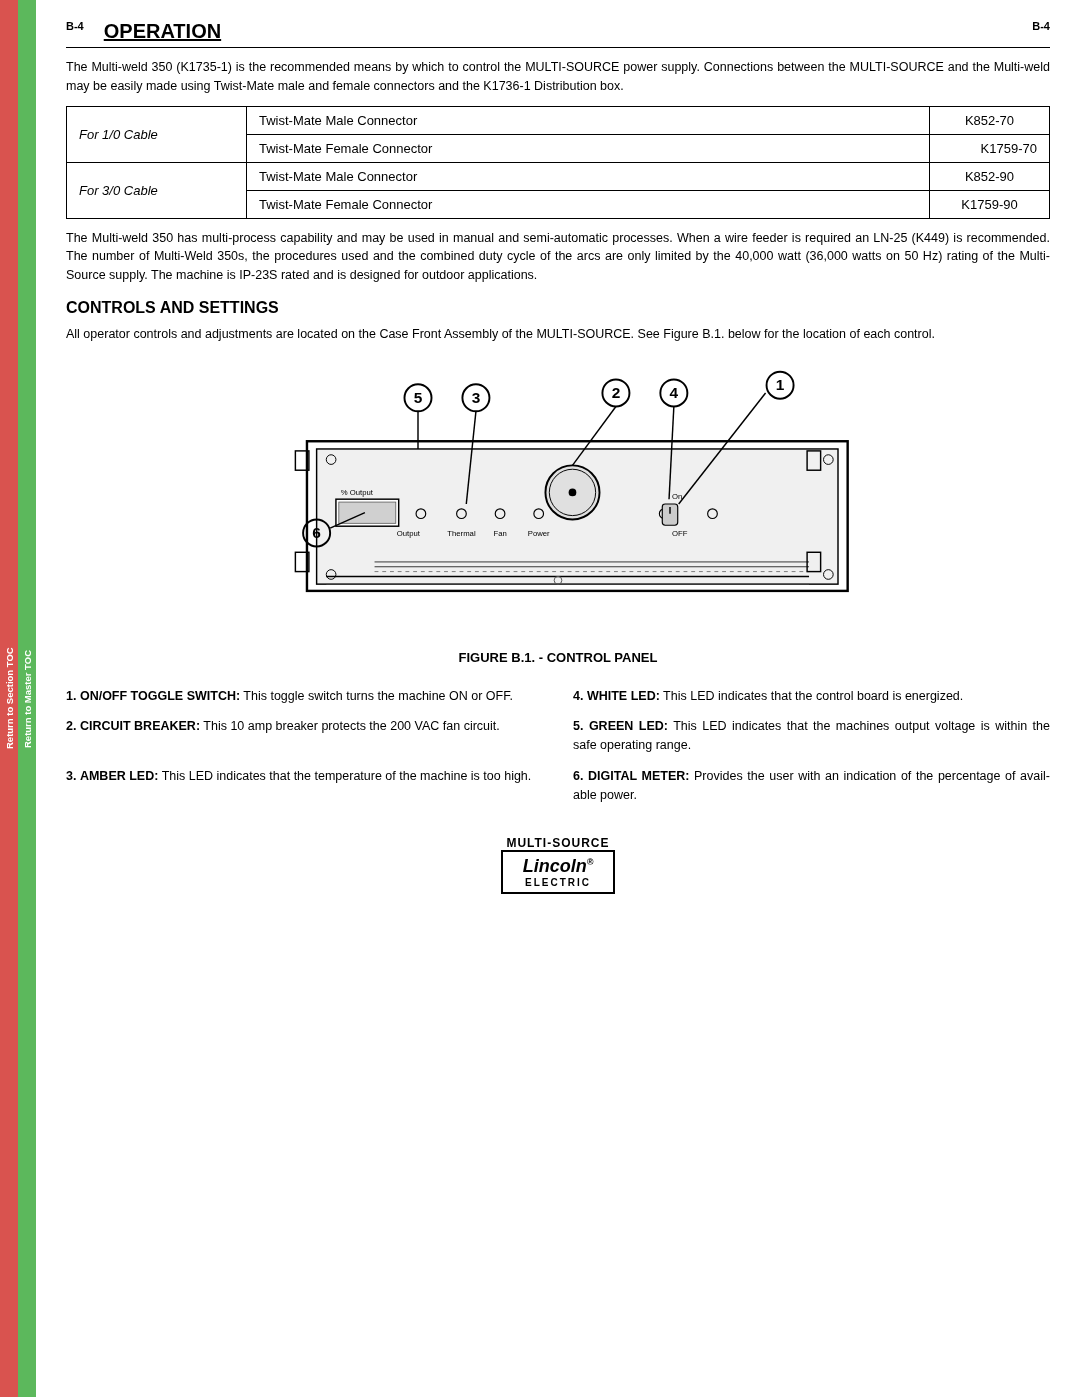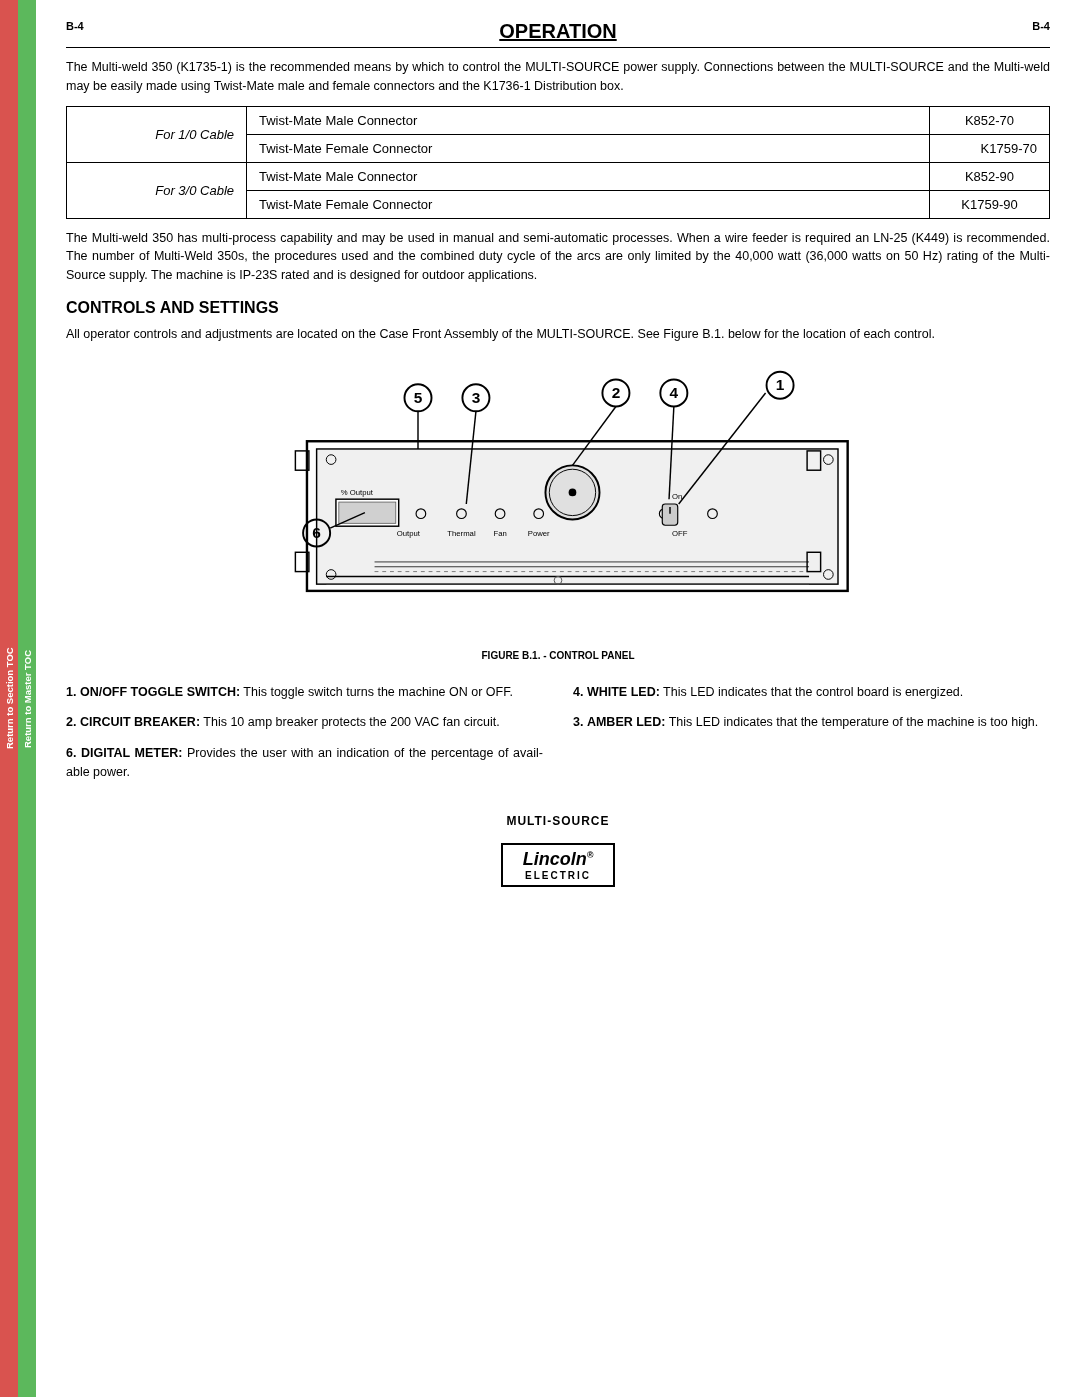--- a/index.html
+++ b/index.html
@@ -29,21 +29,20 @@
       align-items: flex-start;
       margin-bottom: 4px;
     }
 
     .page-num {
       font-size: 11px;
       font-weight: bold;
     }
 
     .page-title {
-      text-align: center;
       font-size: 20px;
       font-weight: bold;
       text-decoration: underline;
       flex: 1;
       margin: 0 20px;
     }
 
     hr.title-rule {
       border: none;
       border-top: 1.5px solid #000;
@@ -74,34 +73,34 @@
       font-size: 13px;
     }
 
     .connector-table td {
       border: 1px solid #000;
       padding: 6px 12px;
     }
 
     .connector-table .row-header {
       font-style: italic;
-      text-align: right;
+      text-align: left;
       vertical-align: middle;
     }
 
     
     .figure-container {
       display: flex;
       flex-direction: column;
       align-items: center;
       margin: 20px 0 8px 0;
     }
 
     .figure-caption {
-      font-size: 10px;
+      font-size: 13px;
       font-weight: bold;
       text-align: center;
       margin-top: 6px;
       margin-bottom: 12px;
     }
 
     
     .panel-svg {
       width: 680px;
       height: 280px;
@@ -136,21 +135,21 @@
 
     .footer-brand {
       font-size: 12px;
       font-weight: bold;
       letter-spacing: 1px;
     }
 
     .lincoln-box {
       border: 2px solid #000;
       padding: 4px 20px;
-      margin-top: 15px;
+      margin-top: 0;
       text-align: center;
     }
 
     .lincoln-name {
       font-size: 18px;
       font-weight: bold;
       font-style: italic;
       color: #000;
     }
 
@@ -368,20 +367,25 @@
       <strong> WHITE LED:</strong>
       <span> This LED indicates that the control board is energized.</span>
     </div>
 
     <div class="control-item">
       <strong>2.</strong>
       <strong> CIRCUIT BREAKER:</strong>
       <span> This 10 amp breaker protects the 200 VAC fan circuit.</span>
     </div>
 
+    <div class="control-item">
+      <strong>5.</strong>
+      <strong> GREEN LED:</strong>
+      <span> This LED indicates that the machines output voltage is within the safe operating range.</span>
+    </div>
 
     <div class="control-item">
       <strong>3.</strong>
       <strong> AMBER LED:</strong>
       <span> This LED indicates that the temperature of the machine is too high.</span>
     </div>
 
     <div class="control-item">
       <strong>6.</strong>
       <strong> DIGITAL METER:</strong>

